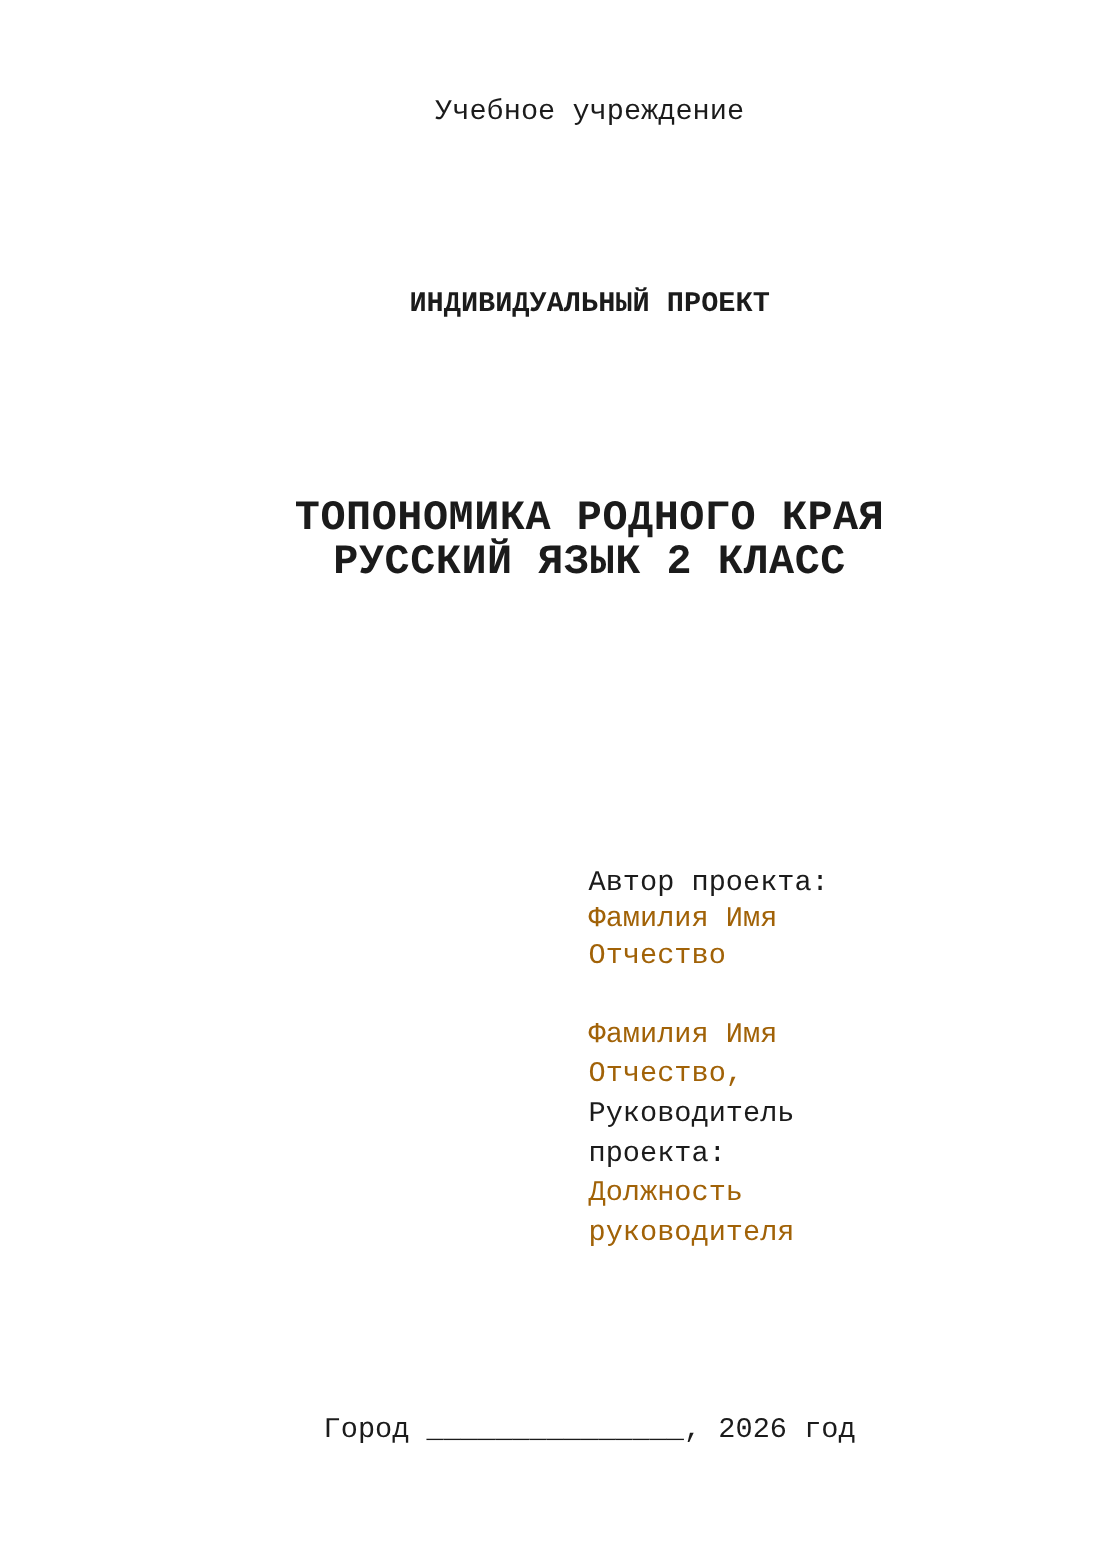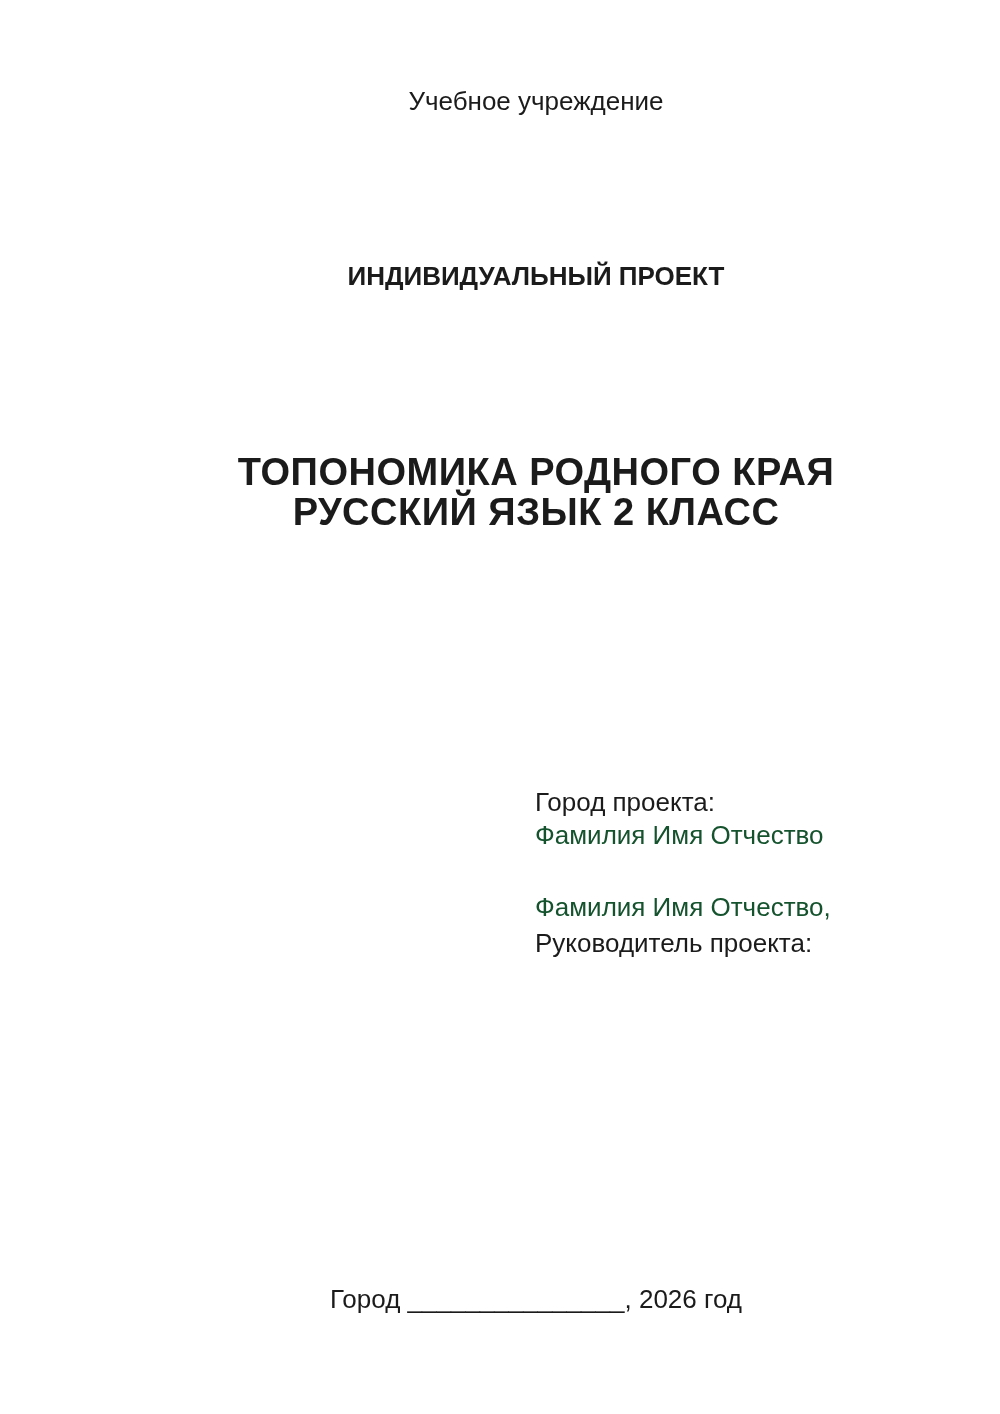--- a/index.html
+++ b/index.html
@@ -5,21 +5,21 @@
   html, body {
     margin: 0;
     padding: 0;
     background: #ffffff;
   }
   .page {
     position: relative;
     width: 844px;
     height: 1414px;
     background: #ffffff;
-    font-family: Liberation Sans, sans-serif;
+    font-family: Liberation Mono, monospace;
     color: #1b1b1b;
     overflow: hidden;
   }
   
   .centered-line {
     position: absolute;
     left: 143px;
     width: 786px;
     text-align: center;
     white-space: nowrap;
@@ -51,21 +51,21 @@
   }
   .credits .block-author {
     line-height: 33px;
     margin: 0 0 37px 0;
   }
   .credits .block-supervisor {
     line-height: 36px;
     margin: 0;
   }
   .credits .muted {
-    color: #14532d;
+    color: #a16207;
   }
   .footer-line {
     top: 1284px;
     font-size: 26px;
     line-height: 1.2;
   }
   .t-line { display: block; }
 </style>
 </head>
 <body>
@@ -76,24 +76,25 @@
 
   <div class="centered-line project-type">ИНДИВИДУАЛЬНЫЙ ПРОЕКТ</div>
 
   <div class="centered-line project-title">
     <span class="t-line">ТОПОНОМИКА РОДНОГО КРАЯ</span>
     <span class="t-line">РУССКИЙ ЯЗЫК 2 КЛАСС</span>
   </div>
 
   <div class="credits">
     <p class="block-author">
-      <span class="t-line">Город проекта:</span>
+      <span class="t-line">Автор проекта:</span>
       <span class="t-line muted">Фамилия Имя Отчество</span>
     </p>
     <p class="block-supervisor">
       <span class="t-line muted">Фамилия Имя Отчество,</span>
       <span class="t-line">Руководитель проекта:</span>
+      <span class="t-line muted">Должность руководителя</span>
     </p>
   </div>
 
   <div class="centered-line footer-line">Город _______________, 2026 год</div>
 
 </div>
 
 </body></html>

